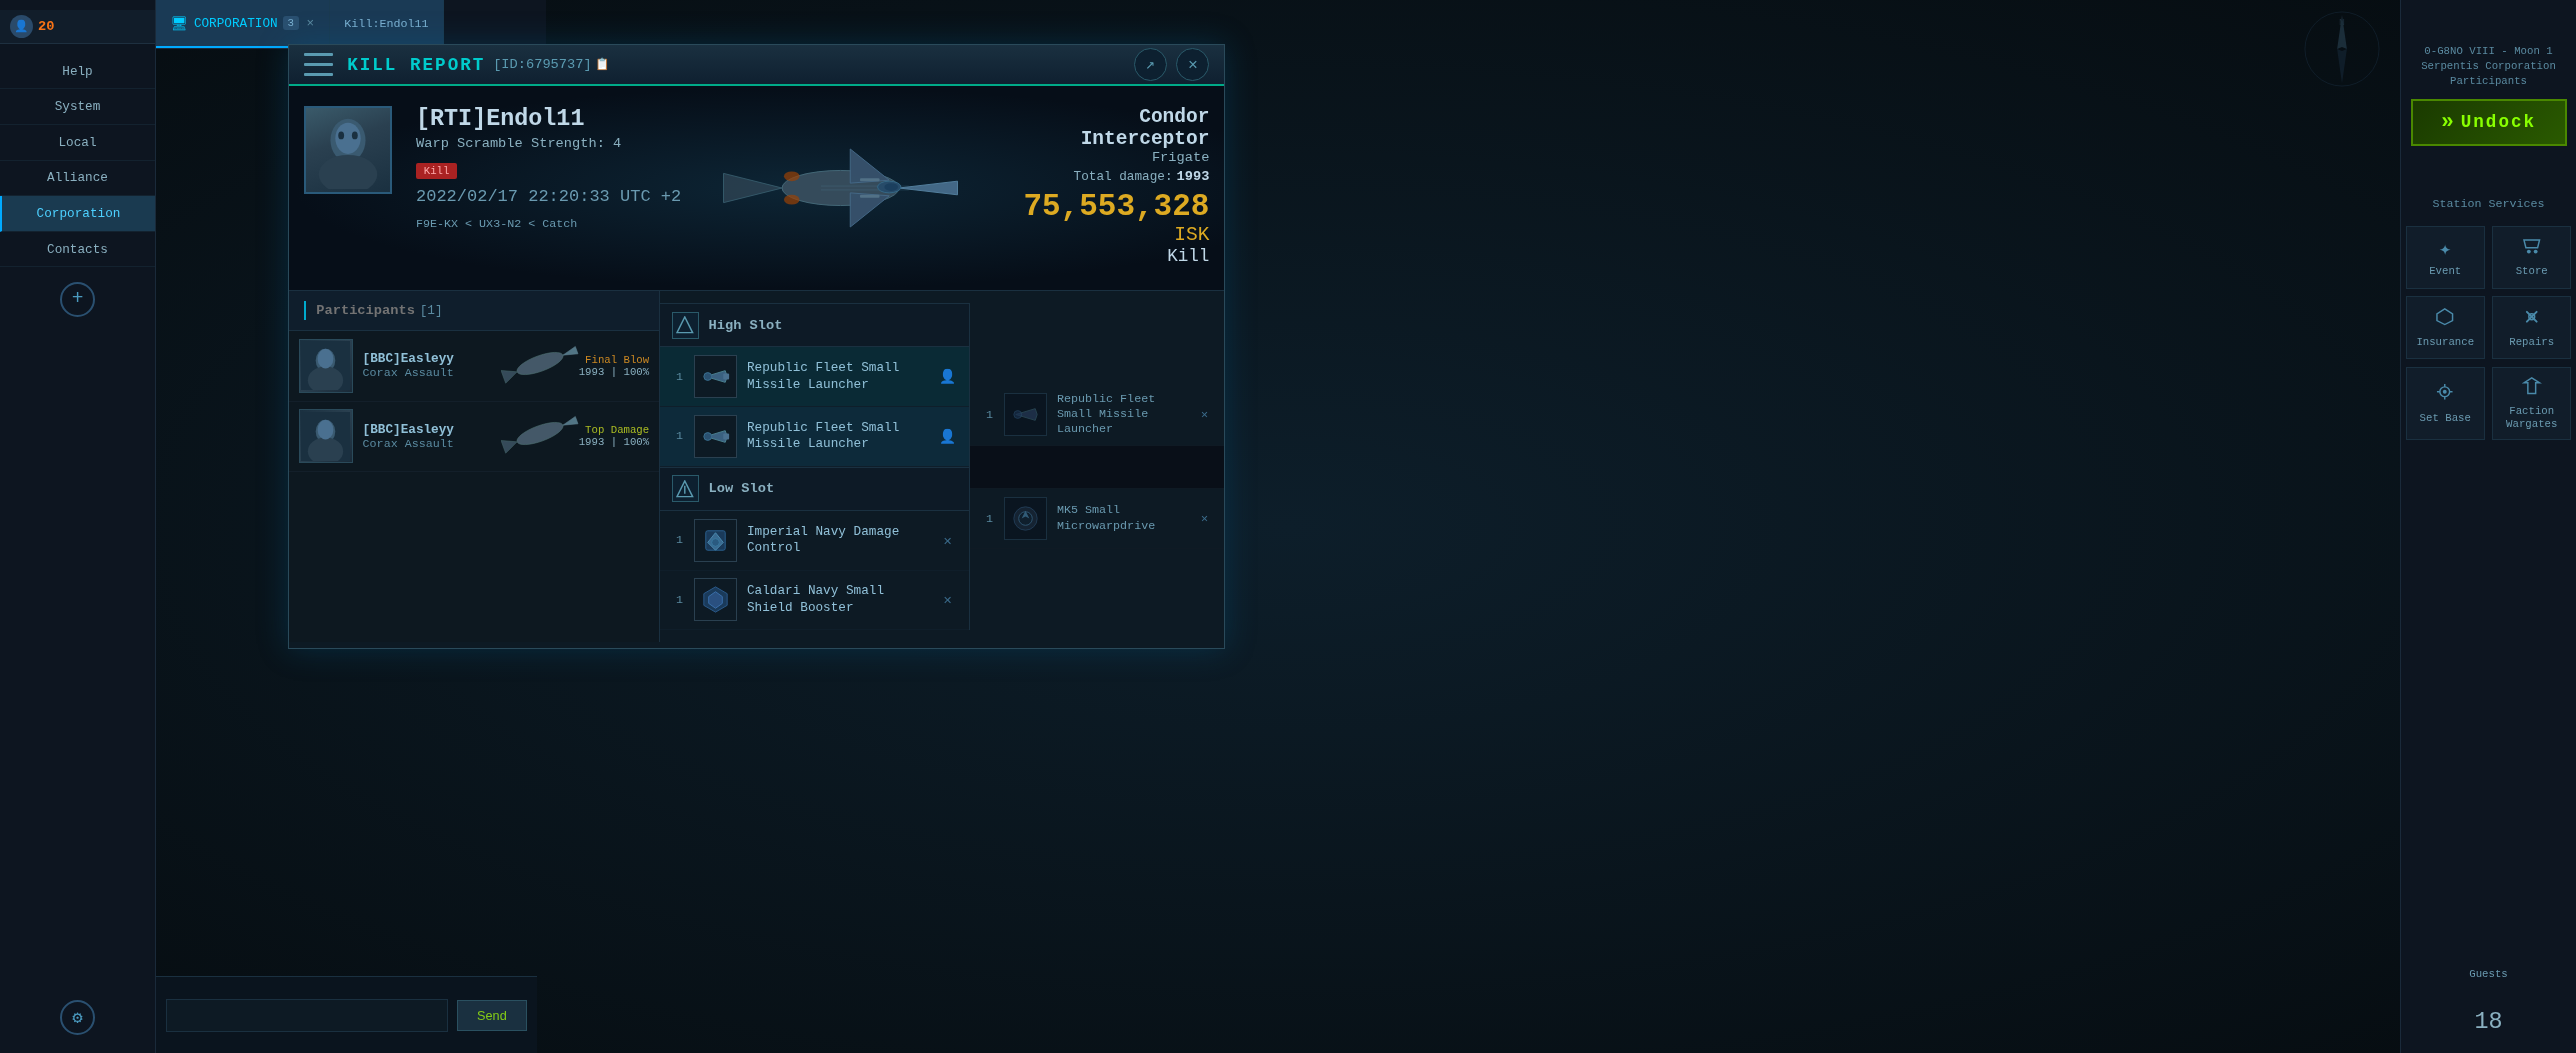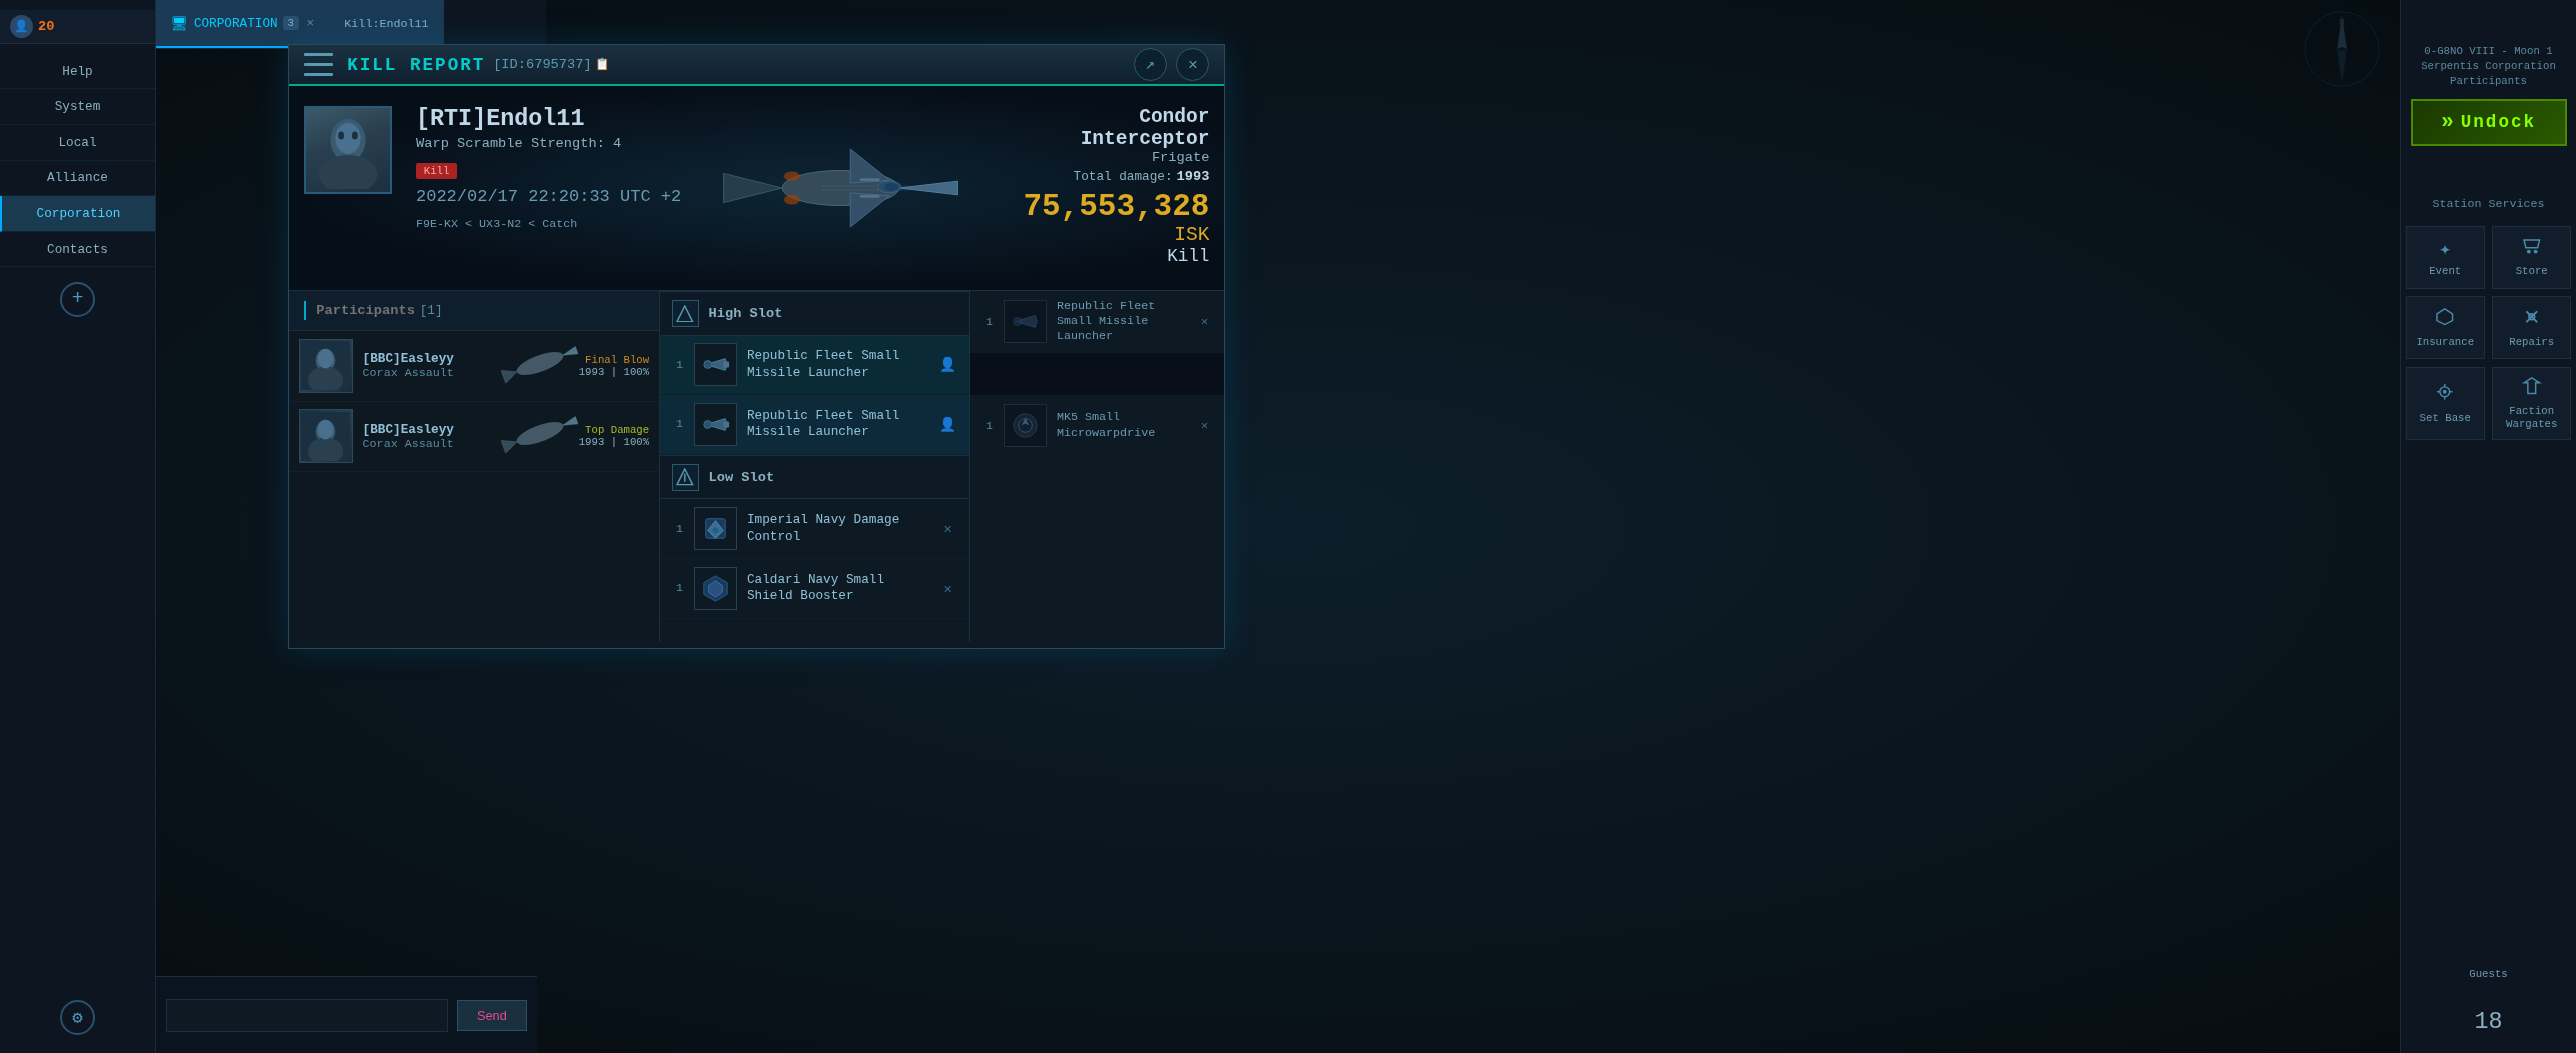--- a/index.html
+++ b/index.html
@@ -624,20 +624,21 @@
       color: #3a6a8a;
       font-size: 11.7px;
       cursor: pointer;
     }
 
     
     .fit-columns {
       display: flex;
       flex: 1;
       overflow: hidden;
+      align-items: center;
     }
 
     .fit-left-col {
       flex: 1;
       border-right: 1px solid #1a3040;
       overflow-y: auto;
     }
 
     .fit-right-col {
       width: 254px;
@@ -767,21 +768,21 @@
       color: #8ab0c0;
       padding: 7.8px 9.8px;
       font-size: 12.7px;
       font-family: monospace;
     }
 
     .chat-send-btn {
       padding: 7.8px 19.5px;
       background: #1a3040;
       border: 1px solid #2a5060;
-      color: #ec4899;
+      color: #84cc16;
       cursor: pointer;
       font-size: 12.7px;
       margin-left: 9px;
     }
 
     
     .compass {
       position: absolute;
       right: 195px;
       top: 9.8px;

